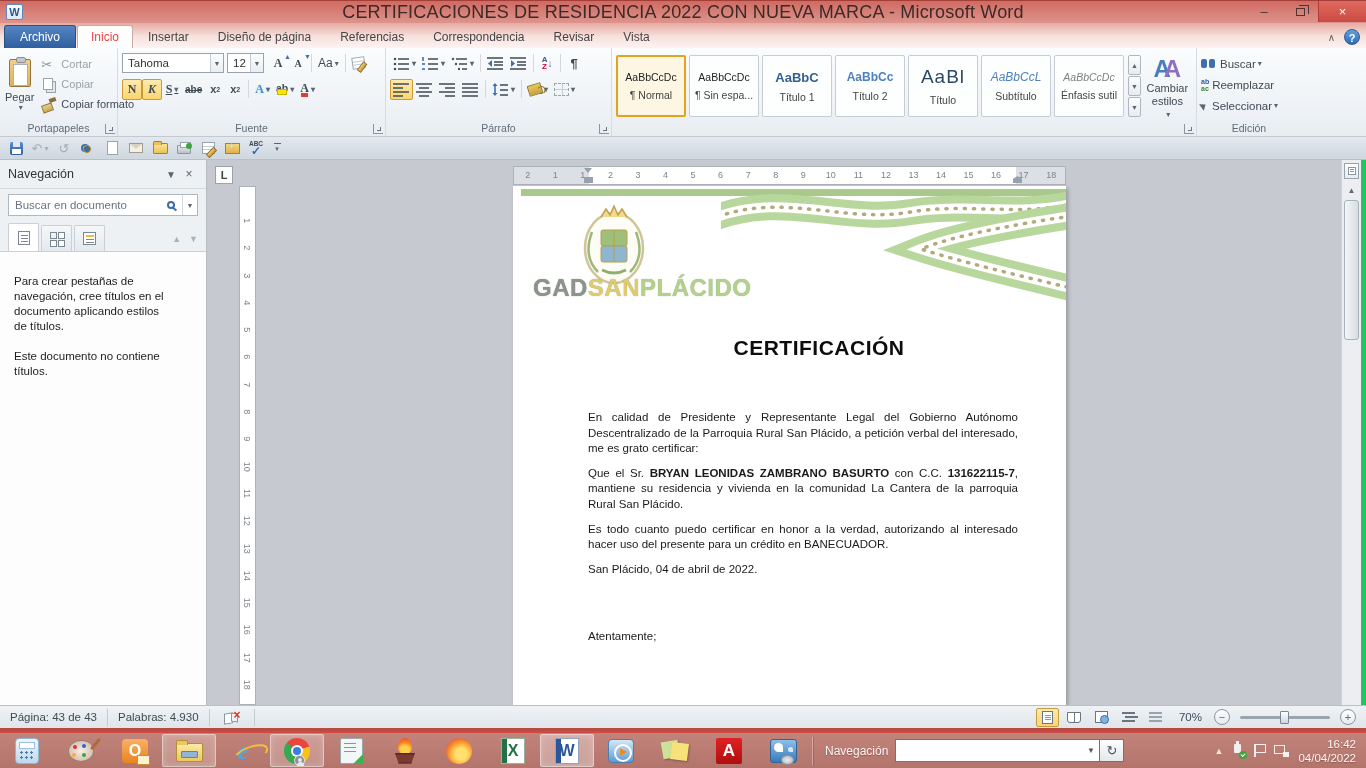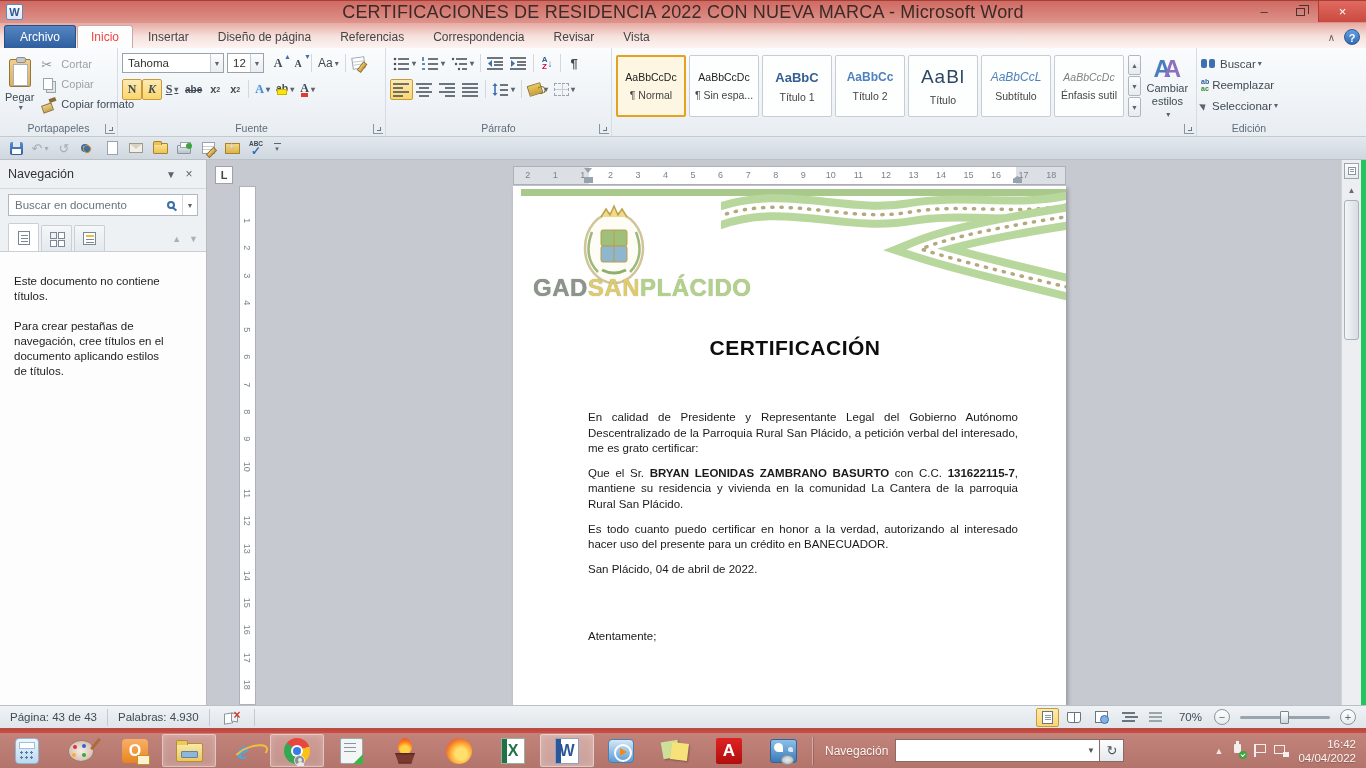--- a/index.html
+++ b/index.html
@@ -192,21 +192,21 @@
 
 
 .page{position:absolute;left:306px;top:26px;width:553px;height:519px;background:#fff;box-shadow:2px 2px 4px rgba(0,0,0,.25);overflow:hidden}
 .greenbar{position:absolute;left:8px;right:0;top:3px;height:7px;background:#a9c98c}
 .ribbon-art{position:absolute;right:0;top:0;width:345px;height:125px}
 .crest{position:absolute;left:55px;top:14px;width:92px;height:90px}
 .logo-text{position:absolute;left:20px;top:88px;font-size:24px;font-weight:800;letter-spacing:.5px;white-space:nowrap}
 .logo-text .g1{color:#8d948c;text-shadow:0 0 1px #6f756e}
 .logo-text .g2{color:#e0cb6b;text-shadow:0 0 1px #8d948c}
 .logo-text .g3{color:#b2d289;text-shadow:0 0 1px #8d948c}
-.doc-heading{position:absolute;left:67px;width:430px;top:150px;text-align:center;font-size:21px;font-weight:bold;color:#0d0d0d;letter-spacing:.5px}
+.doc-heading{position:absolute;left:91px;width:430px;top:150px;text-align:center;font-size:21px;font-weight:bold;color:#0d0d0d;letter-spacing:.5px}
 .doc-body{position:absolute;left:75px;width:430px;top:224px;font-size:11.5px;line-height:15.6px;color:#1a1a1a;text-align:justify}
 .doc-body p{margin-bottom:9px}
 .doc-date{}
 .doc-closing{margin-top:52px}
 
 
 .vscroll{position:absolute;left:1341px;top:0;width:20px;height:545px;background:#eceef1;border-left:1px solid #cfd3d8}
 .rulbtn{position:absolute;left:2px;top:3px;width:15px;height:16px;background:linear-gradient(#fdfdfd,#e7ebef);border:1px solid #9aa4ad;display:flex;align-items:center;justify-content:center}
 .rulbtn i{width:8px;height:8px;border:1px solid #8a959f;background:#fff;display:block;position:relative}
 .rulbtn i:before{content:"";position:absolute;left:1px;top:1px;width:4px;height:1px;background:#8a959f;box-shadow:0 2px 0 #8a959f}
@@ -671,22 +671,22 @@
         </div>
       <div class="ntab">
           <span class="nt-res"></span>
         </div>
       <div class="nav-arrows">
         <span class="nav-arr">▲</span>
         <span class="nav-arr">▼</span>
       </div>
     </div>
     <div class="nav-body">
+      <p>Para crear pestañas de navegación, cree títulos en el documento aplicando estilos de títulos.</p>
       <p>Este documento no contiene títulos.</p>
-      <p>Para crear pestañas de navegación, cree títulos en el documento aplicando estilos de títulos.</p>
     </div>
   </div>
 
   <div class="docarea">
     <div class="tabsel">L</div>
 
     <div class="hruler">
       <div class="hr-margin-l"></div>
         <div class="hr-margin-r"></div>
       <div class="hr-nums">

